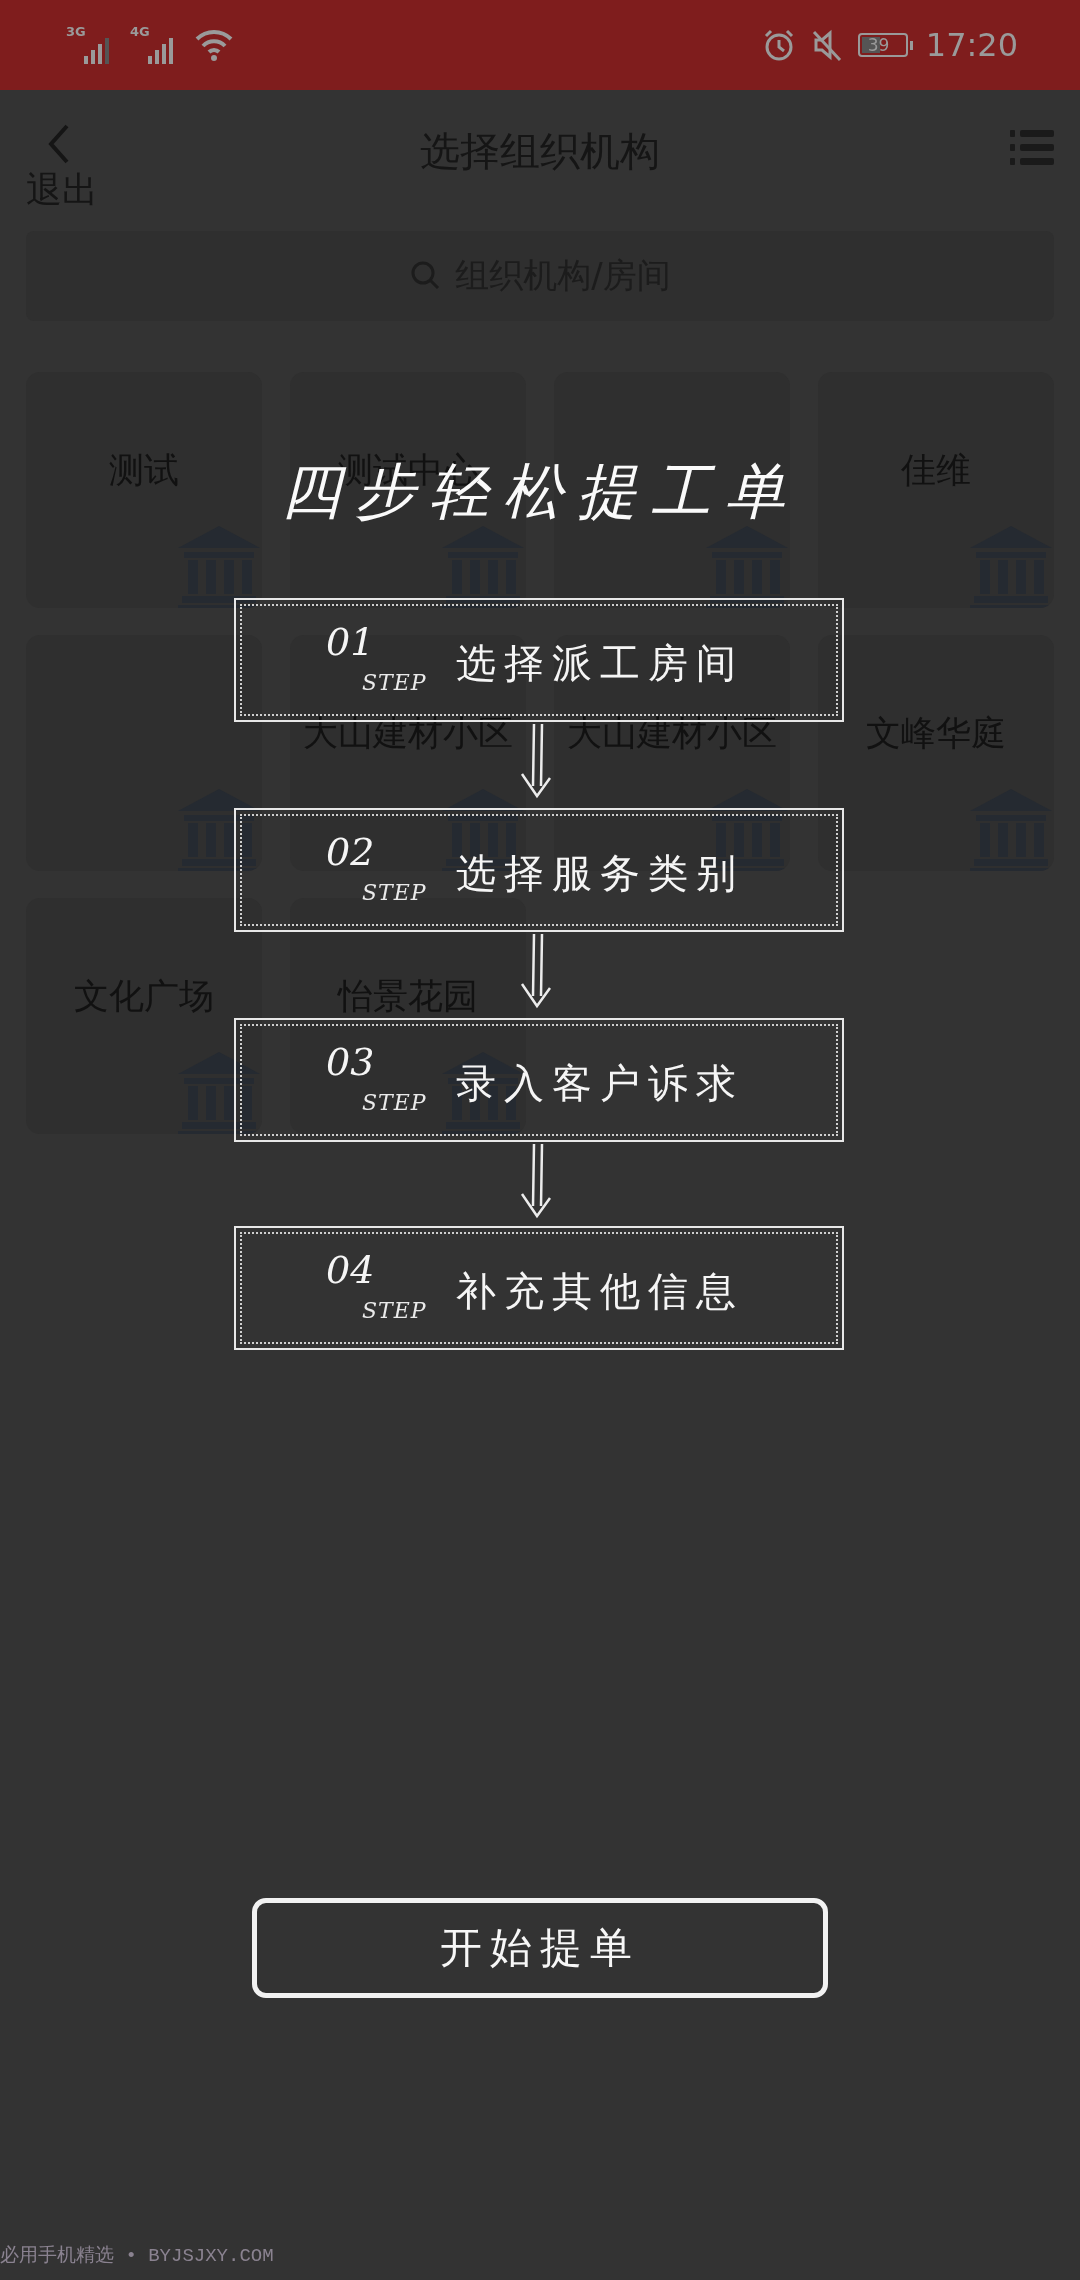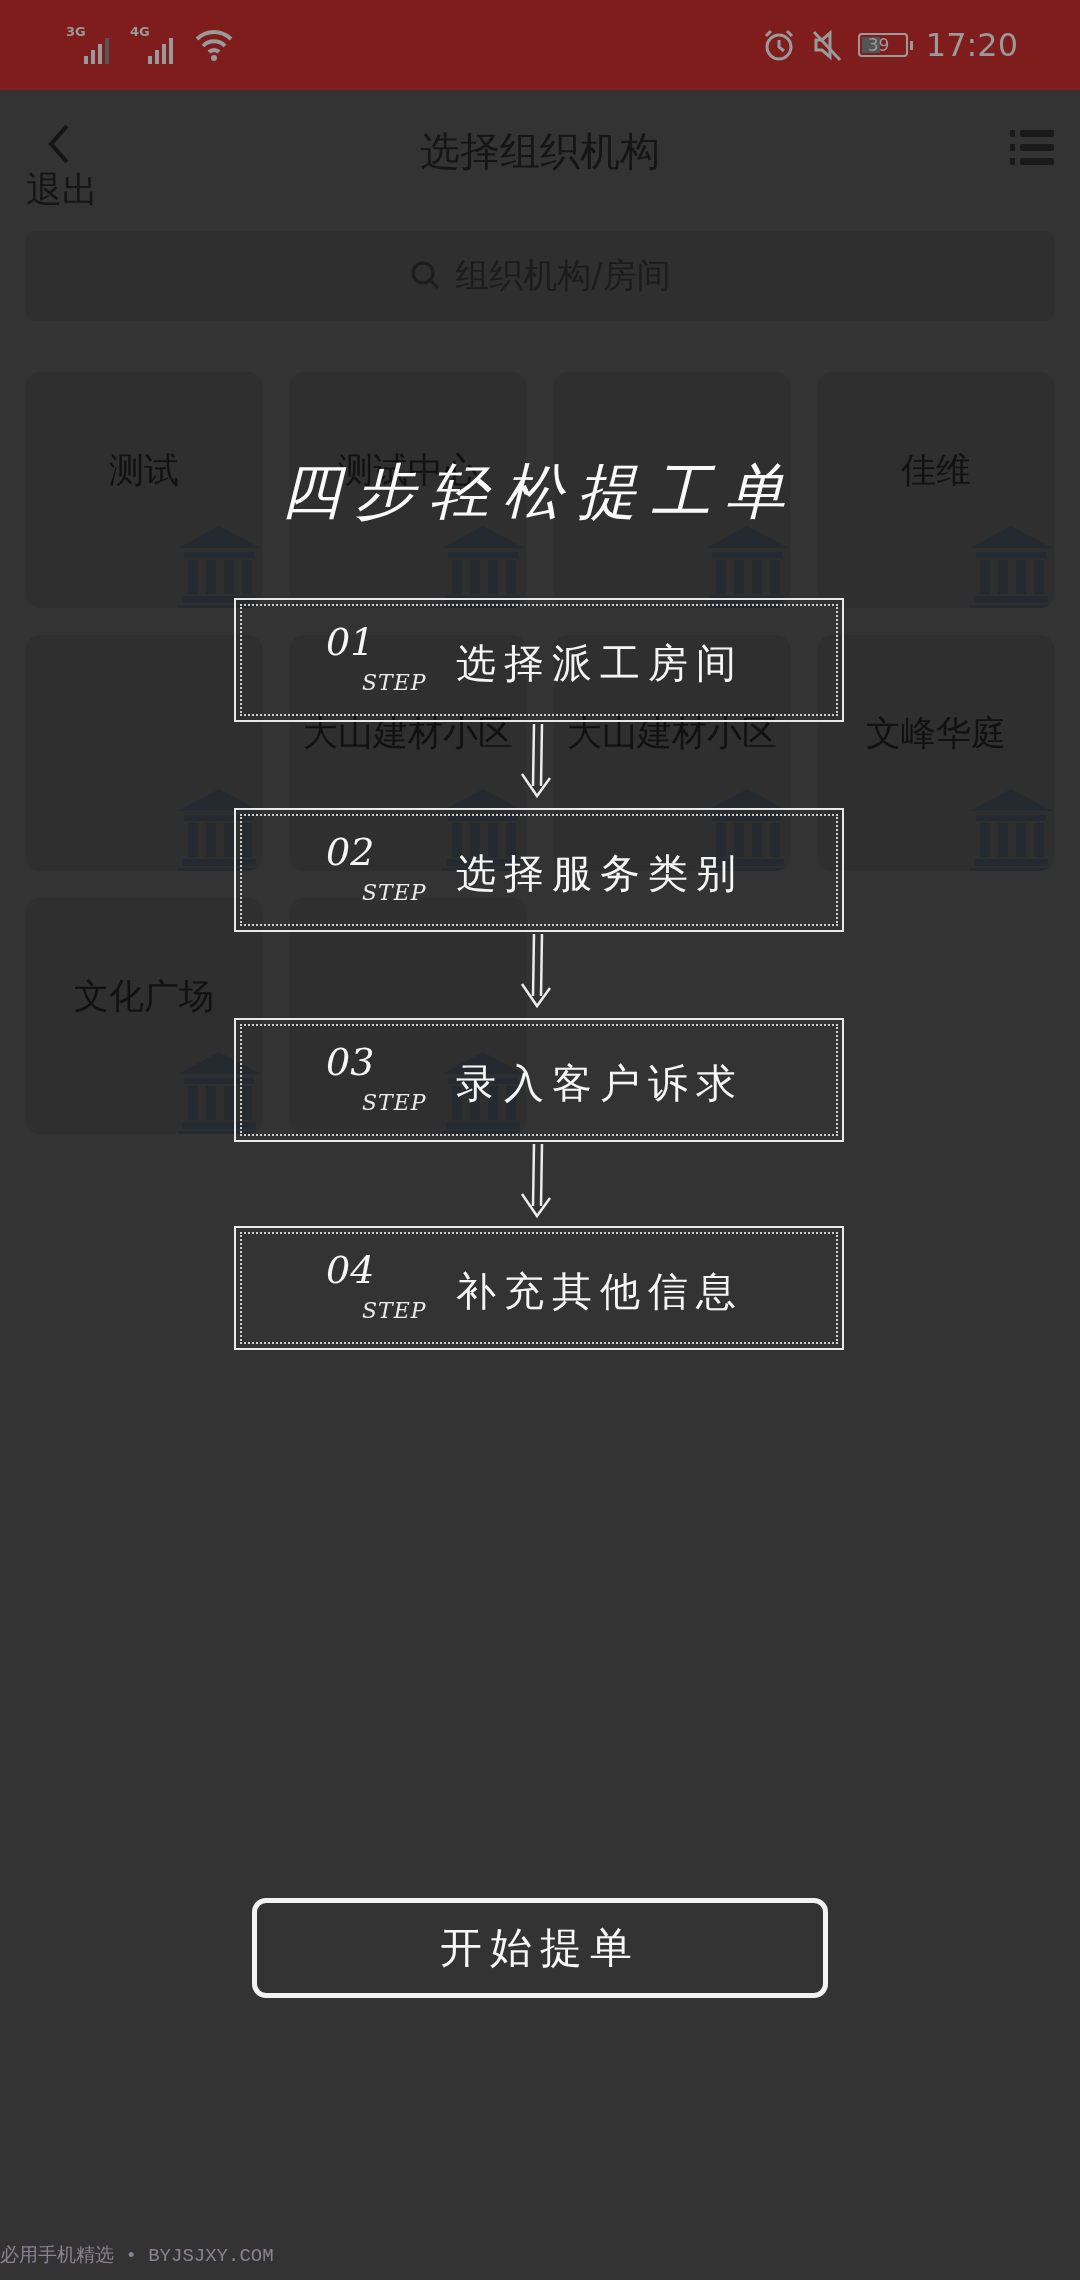--- a/index.html
+++ b/index.html
@@ -249,20 +249,21 @@
         <rect x="10" y="30" width="70" height="6" fill="#252a31"></rect>
         <rect x="14" y="38" width="10" height="34" fill="#252a31"></rect>
         <rect x="32" y="38" width="10" height="34" fill="#252a31"></rect>
         <rect x="50" y="38" width="10" height="34" fill="#252a31"></rect>
         <rect x="68" y="38" width="10" height="34" fill="#252a31"></rect>
         <rect x="8" y="74" width="74" height="7" fill="#252a31"></rect>
         <rect x="4" y="83" width="82" height="7" fill="#252a31"></rect>
       </svg>
   </div>
   <div class="card" style="left:264px;top:526px">
+    <div class="name">怡景花园</div>
     <svg class="bank" viewBox="0 0 90 90">
         <path d="M45 4 L86 26 H4 Z" fill="#252a31"></path>
         <rect x="10" y="30" width="70" height="6" fill="#252a31"></rect>
         <rect x="14" y="38" width="10" height="34" fill="#252a31"></rect>
         <rect x="32" y="38" width="10" height="34" fill="#252a31"></rect>
         <rect x="50" y="38" width="10" height="34" fill="#252a31"></rect>
         <rect x="68" y="38" width="10" height="34" fill="#252a31"></rect>
         <rect x="8" y="74" width="74" height="7" fill="#252a31"></rect>
         <rect x="4" y="83" width="82" height="7" fill="#252a31"></rect>
       </svg>

